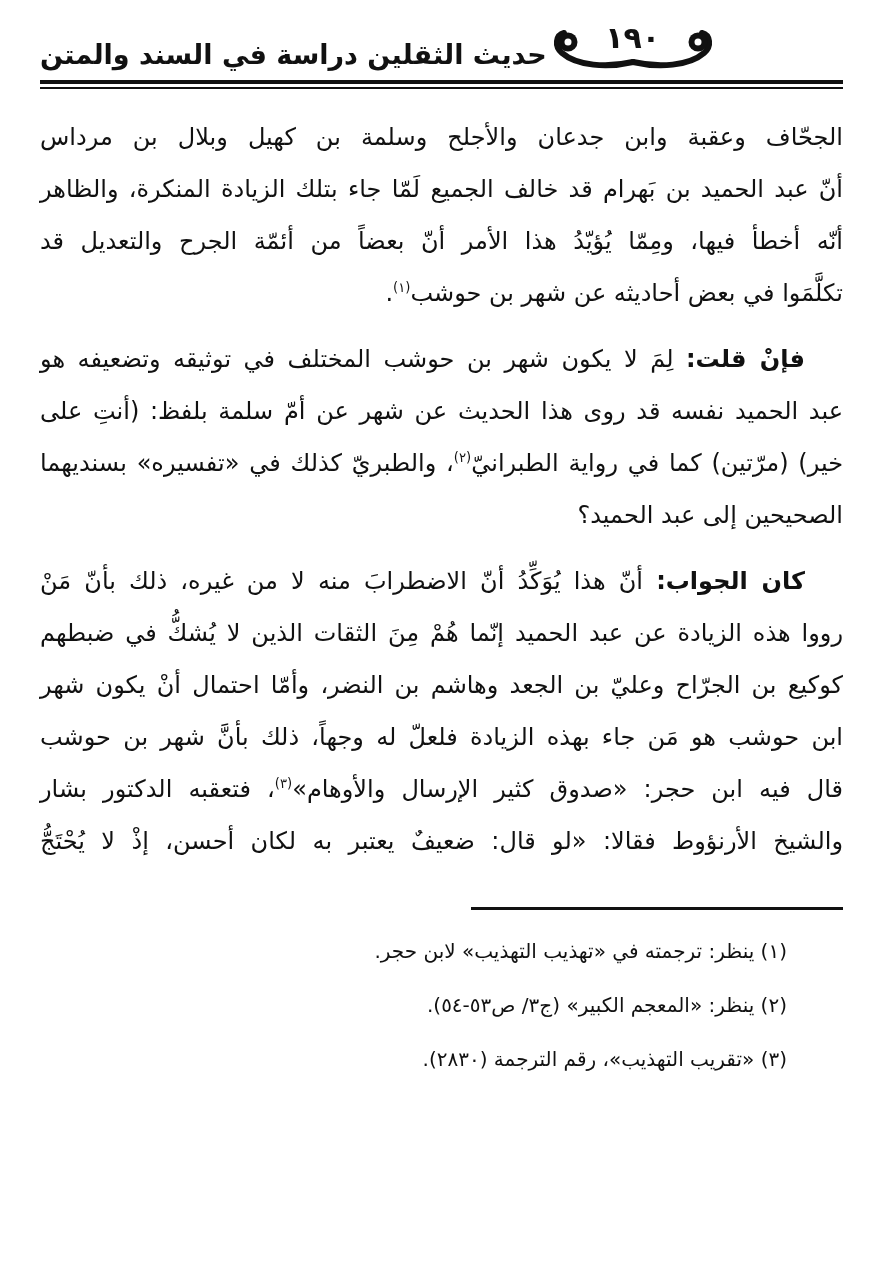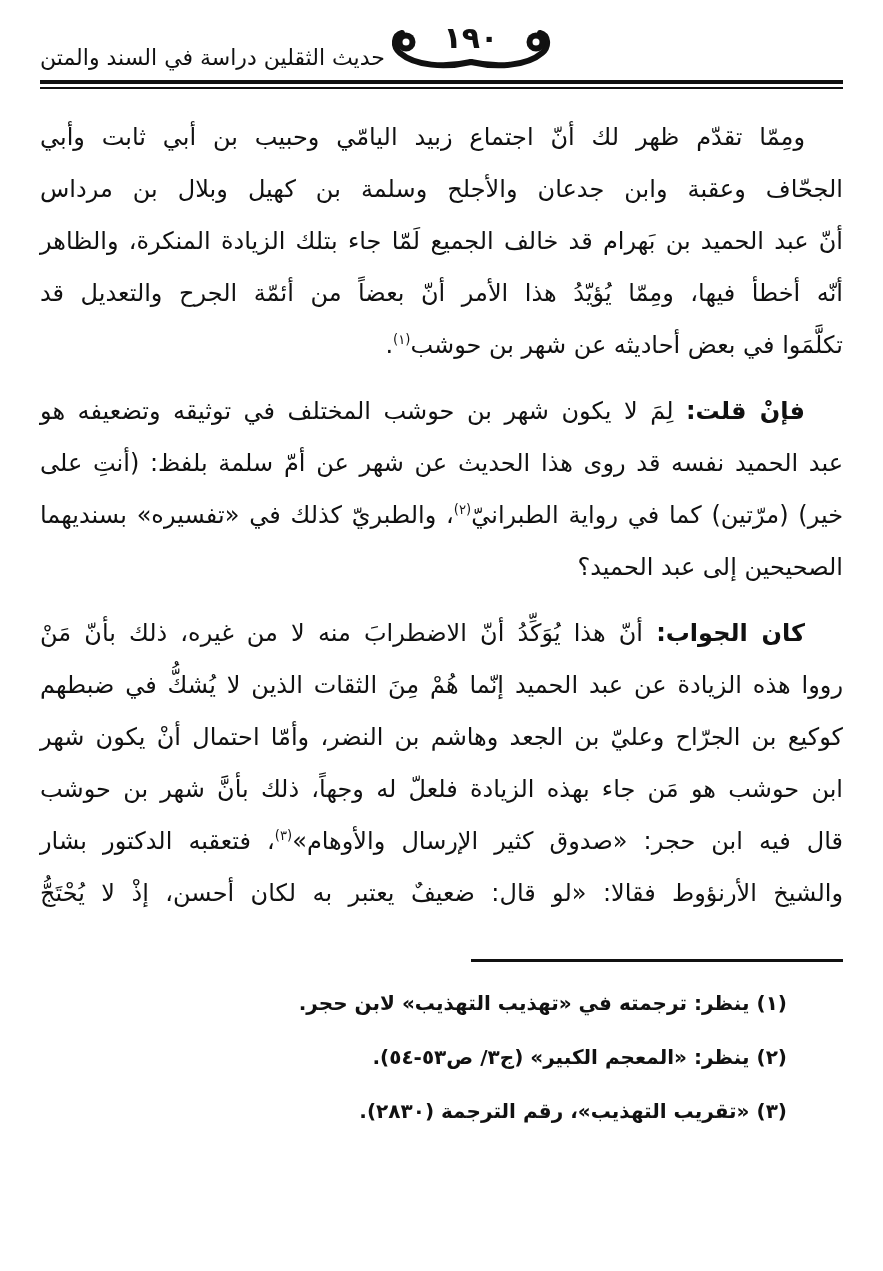--- a/index.html
+++ b/index.html
@@ -22,21 +22,21 @@
     align-items:flex-end;
     min-height:52px;
   }
   .ornament { position:relative; width:172px; height:50px; flex:0 0 auto; }
   .ornament svg { position:absolute; bottom:0; right:0; }
   .page-number {
     position:absolute; top:-4px; left:50%; transform:translateX(-50%);
     font-size:30px; font-weight:bold; letter-spacing:1px;
   }
   .header-title {
-    font-size:22px; font-weight:normal;
+    font-size:27px; font-weight:bold;
     padding-bottom:4px;
     letter-spacing:0;
   }
   .header-rule { margin-top:6px; }
   .header-rule .rule-thick { height:4px; background:var(--ink); }
   .header-rule .rule-thin  { height:2px; background:var(--ink); margin-top:3px; }
   
   .body-text { margin-top:22px; font-size:24px; }
   .para + .para { margin-top:14px; }
   .line {
@@ -57,21 +57,20 @@
   
   .footnote-sep {
     width:372px; height:3px; background:var(--ink);
     margin:40px 0 14px auto;  
     margin-right:0; margin-left:auto;
   }
   .footnotes { font-size:20px; padding-right:56px; }
   .footnote {
     text-align:right;
     line-height:54px;
-    font-weight:bold;
   }
 </style>
 </head>
 <body>
 
 <div class="page">
 
   <div class="header">
     <div class="ornament">
       <svg width="172" height="50" viewBox="0 0 172 50" aria-hidden="true">
@@ -93,21 +92,20 @@
     <div class="header-title">حديث الثقلين دراسة في السند والمتن</div>
   </div>
 
   <div class="header-rule">
     <div class="rule-thick"></div>
     <div class="rule-thin"></div>
   </div>
 
   <div class="body-text">
       <div class="para">
-        <div class="line indent"><span class="">ومِمّا تقدّم ظهر لك أنّ اجتماع زبيد اليامّي وحبيب بن أبي ثابت وأبي</span></div>
         <div class="line"><span class="">الجحّاف وعقبة وابن جدعان والأجلح وسلمة بن كهيل وبلال بن مرداس</span></div>
         <div class="line"><span class="">أنّ عبد الحميد بن بَهرام قد خالف الجميع لَمّا جاء بتلك الزيادة المنكرة، والظاهر</span></div>
         <div class="line"><span class="">أنّه أخطأ فيها، ومِمّا يُؤيّدُ هذا الأمر أنّ بعضاً من أئمّة الجرح والتعديل قد</span></div>
         <div class="line end"><span class="">تكلَّمَوا في بعض أحاديثه عن شهر بن حوشب</span><span class=" fnref">(١)</span><span class="">.</span></div>
       </div>
       <div class="para">
         <div class="line indent"><span class="bold">فإنْ قلت:</span><span class=""> لِمَ لا يكون شهر بن حوشب المختلف في توثيقه وتضعيفه هو</span></div>
         <div class="line"><span class="">عبد الحميد نفسه قد روى هذا الحديث عن شهر عن أمّ سلمة بلفظ: (أنتِ على</span></div>
         <div class="line"><span class="">خير) (مرّتين) كما في رواية الطبرانيّ</span><span class=" fnref">(٢)</span><span class="">، والطبريّ كذلك في «تفسيره» بسنديهما</span></div>
         <div class="line end"><span class="">الصحيحين إلى عبد الحميد؟</span></div>

